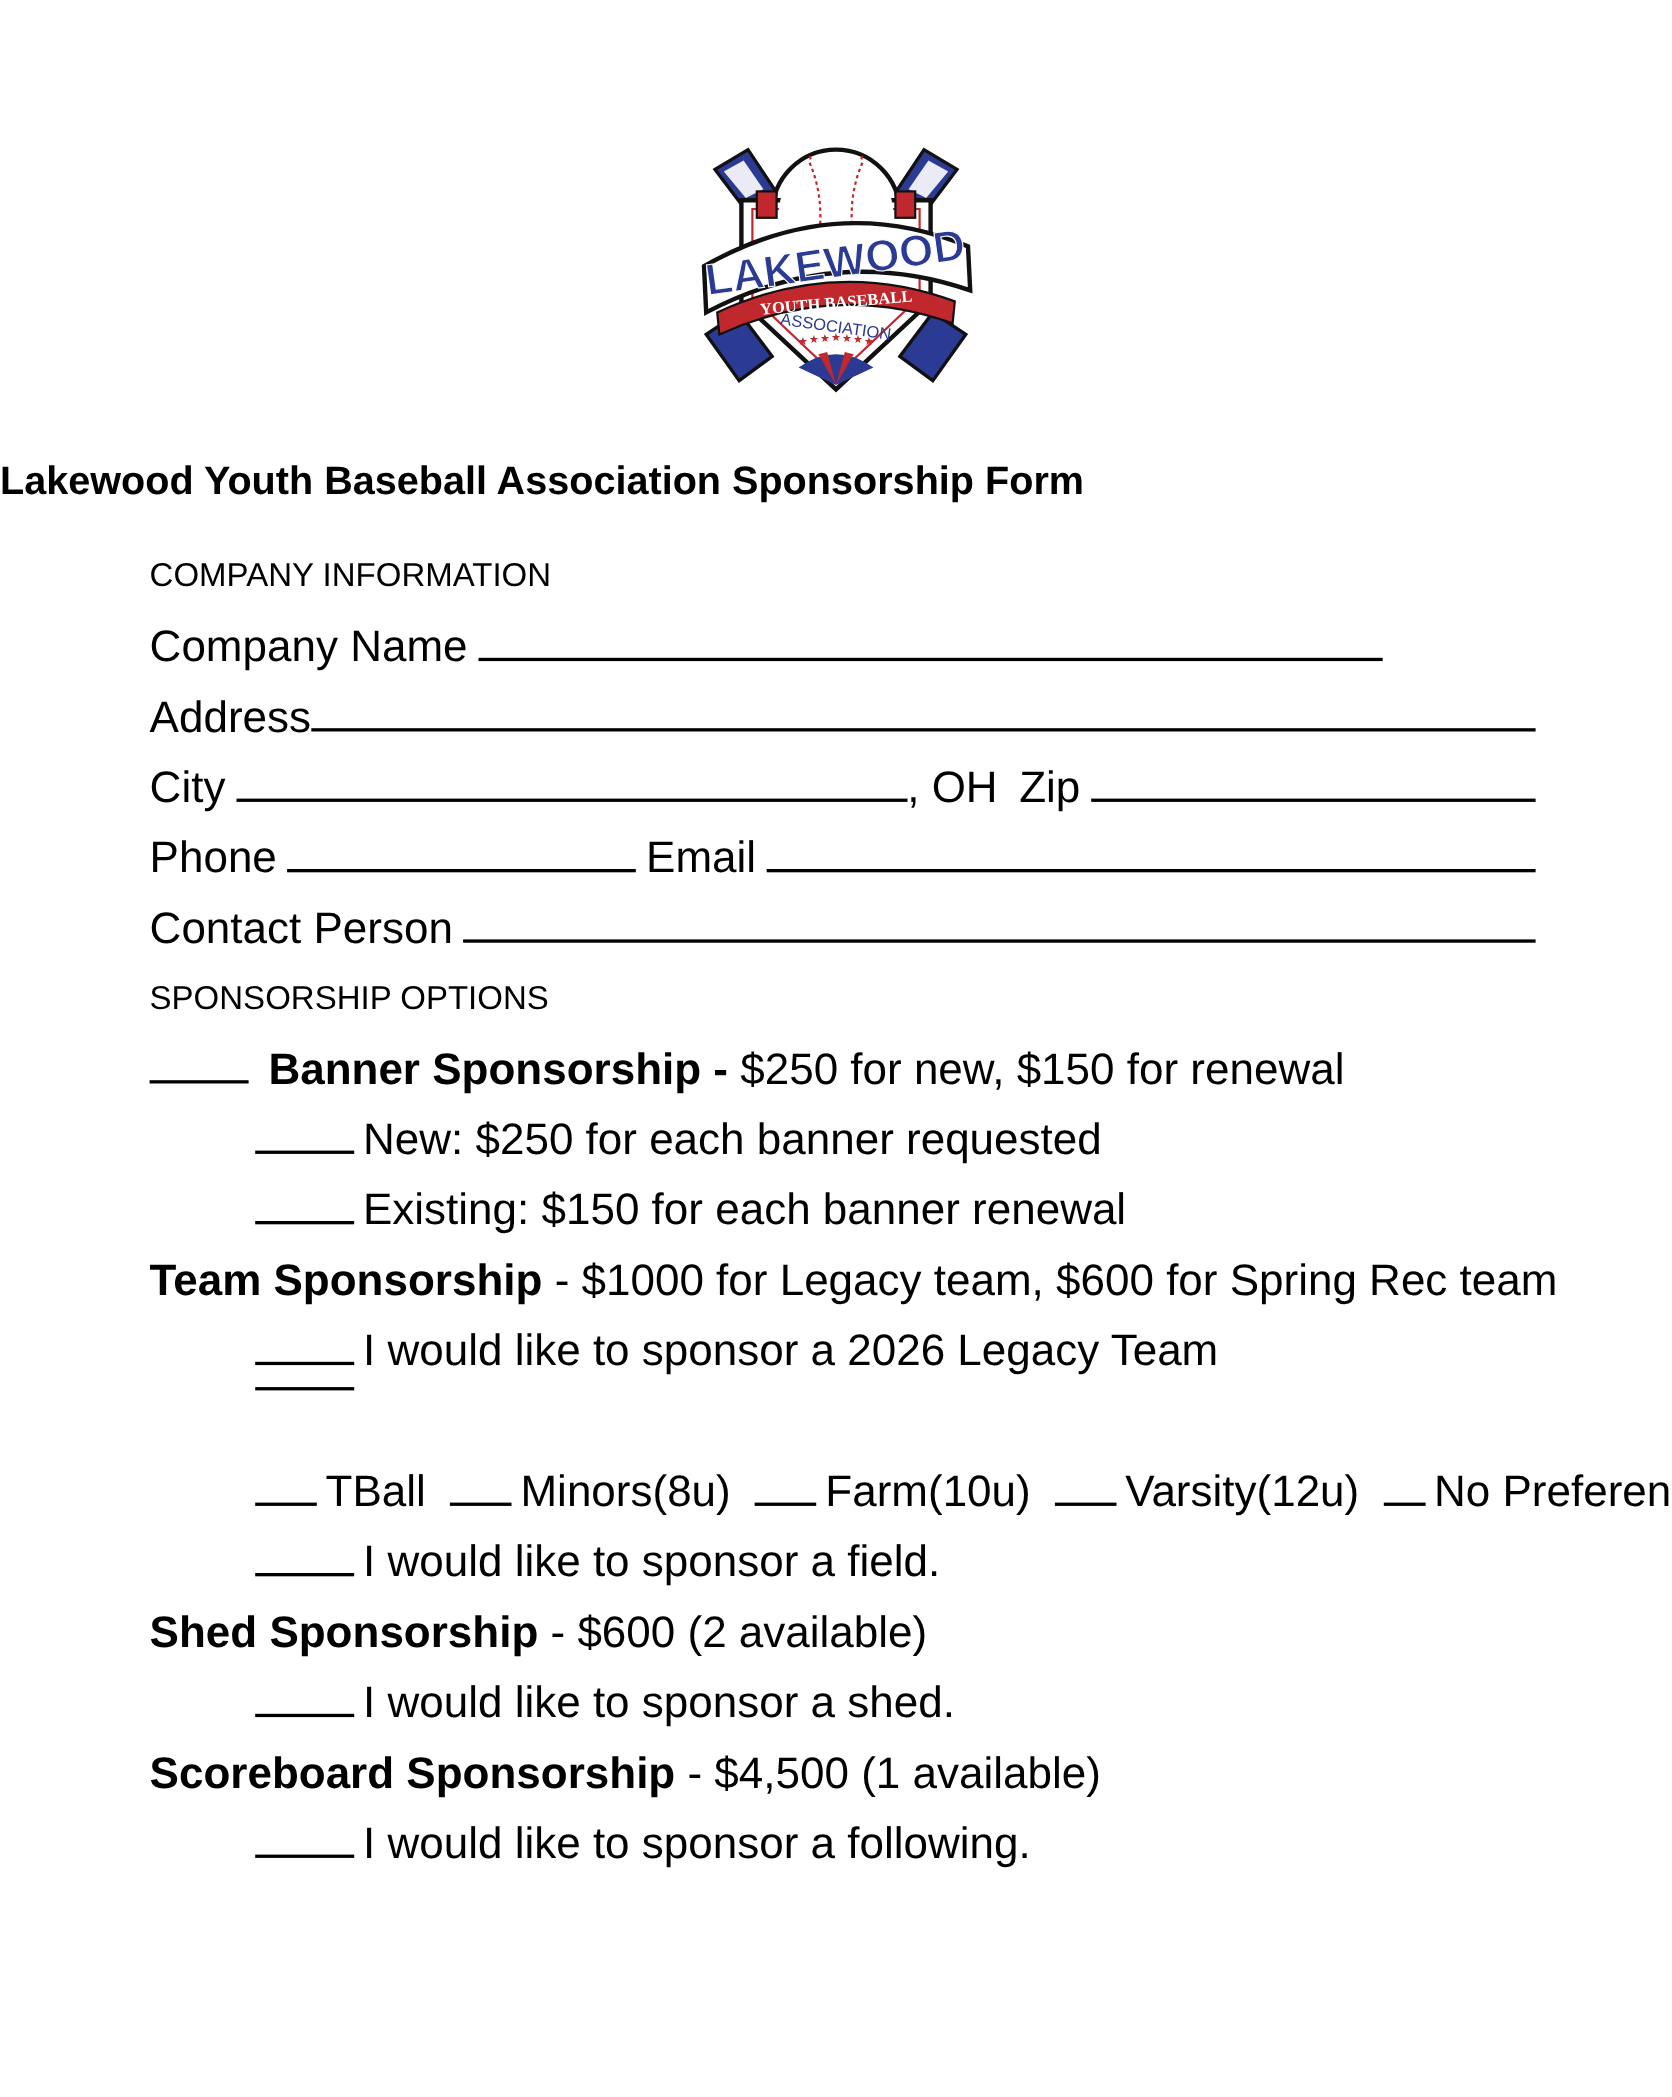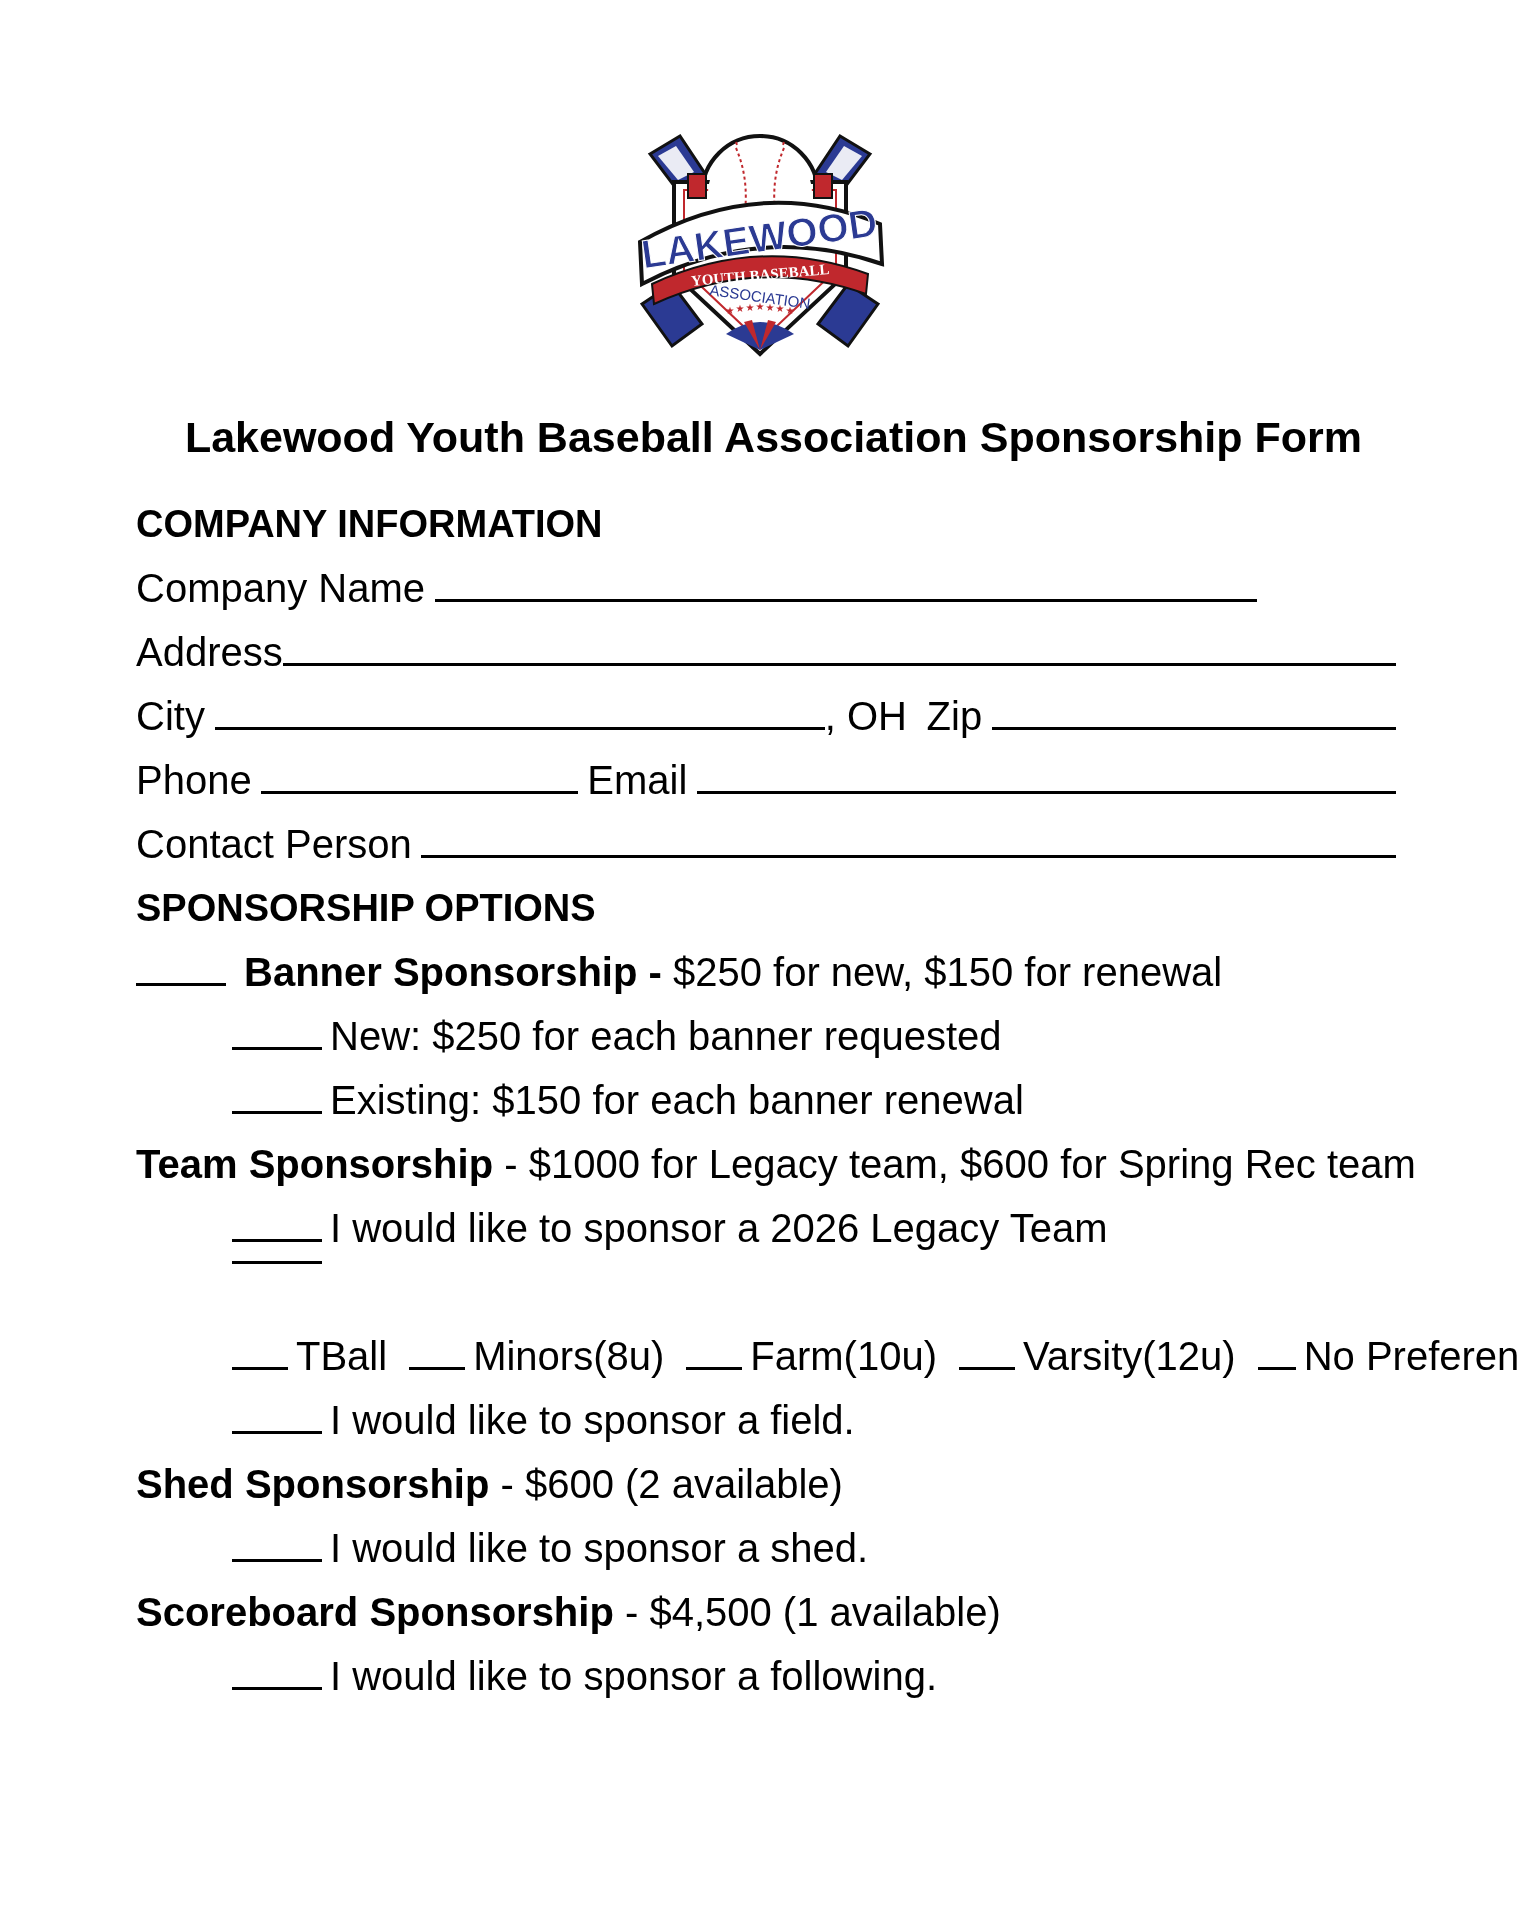--- a/index.html
+++ b/index.html
@@ -3,30 +3,30 @@
   <meta charset="utf-8">
   <style>
     html, body { margin: 0; padding: 0; background: #ffffff; }
     body {
       width: 1520px; height: 1906px; position: relative; overflow: hidden;
       font-family: "Liberation Sans", sans-serif; color: #000;
     }
     .logo { position: absolute; left: 632px; top: 124px; width: 256px; height: 234px; }
     .title {
       position: absolute; left: 0; width: 1362px; top: 412px;
-      text-align: right; font-weight: bold; font-size: 43px; line-height: 50px;
+      text-align: left; font-weight: bold; font-size: 36px; line-height: 50px;
       padding-left: 0;
     }
     .rows { position: absolute; left: 136px; top: 492px; width: 1260px; }
     .row {
       height: 64px; line-height: 64px; font-size: 40px; white-space: nowrap;
       display: flex; align-items: baseline;
     }
     .row .b { font-weight: bold; }
-    .hdr { font-weight: bold; font-size: 38px; }
+    .hdr { font-weight: normal; font-size: 30px; }
     .indent { padding-left: 96px; }
     .line {
       display: inline-block; border-bottom: 3px solid #000; height: 1px;
       margin-bottom: -4px; align-self: baseline;
     }
     .blank { display: inline-block; border-bottom: 3px solid #000; width: 90px; height: 1px; }
     .gap { display: inline-block; width: 10px; }
     .div-item { display: inline-flex; align-items: baseline; margin-right: 22px; }
     .div-blank { display: inline-block; border-bottom: 3px solid #000; width: 56px; height: 1px; margin-right: 8px; }
     .div-blank.short { width: 38px; }

